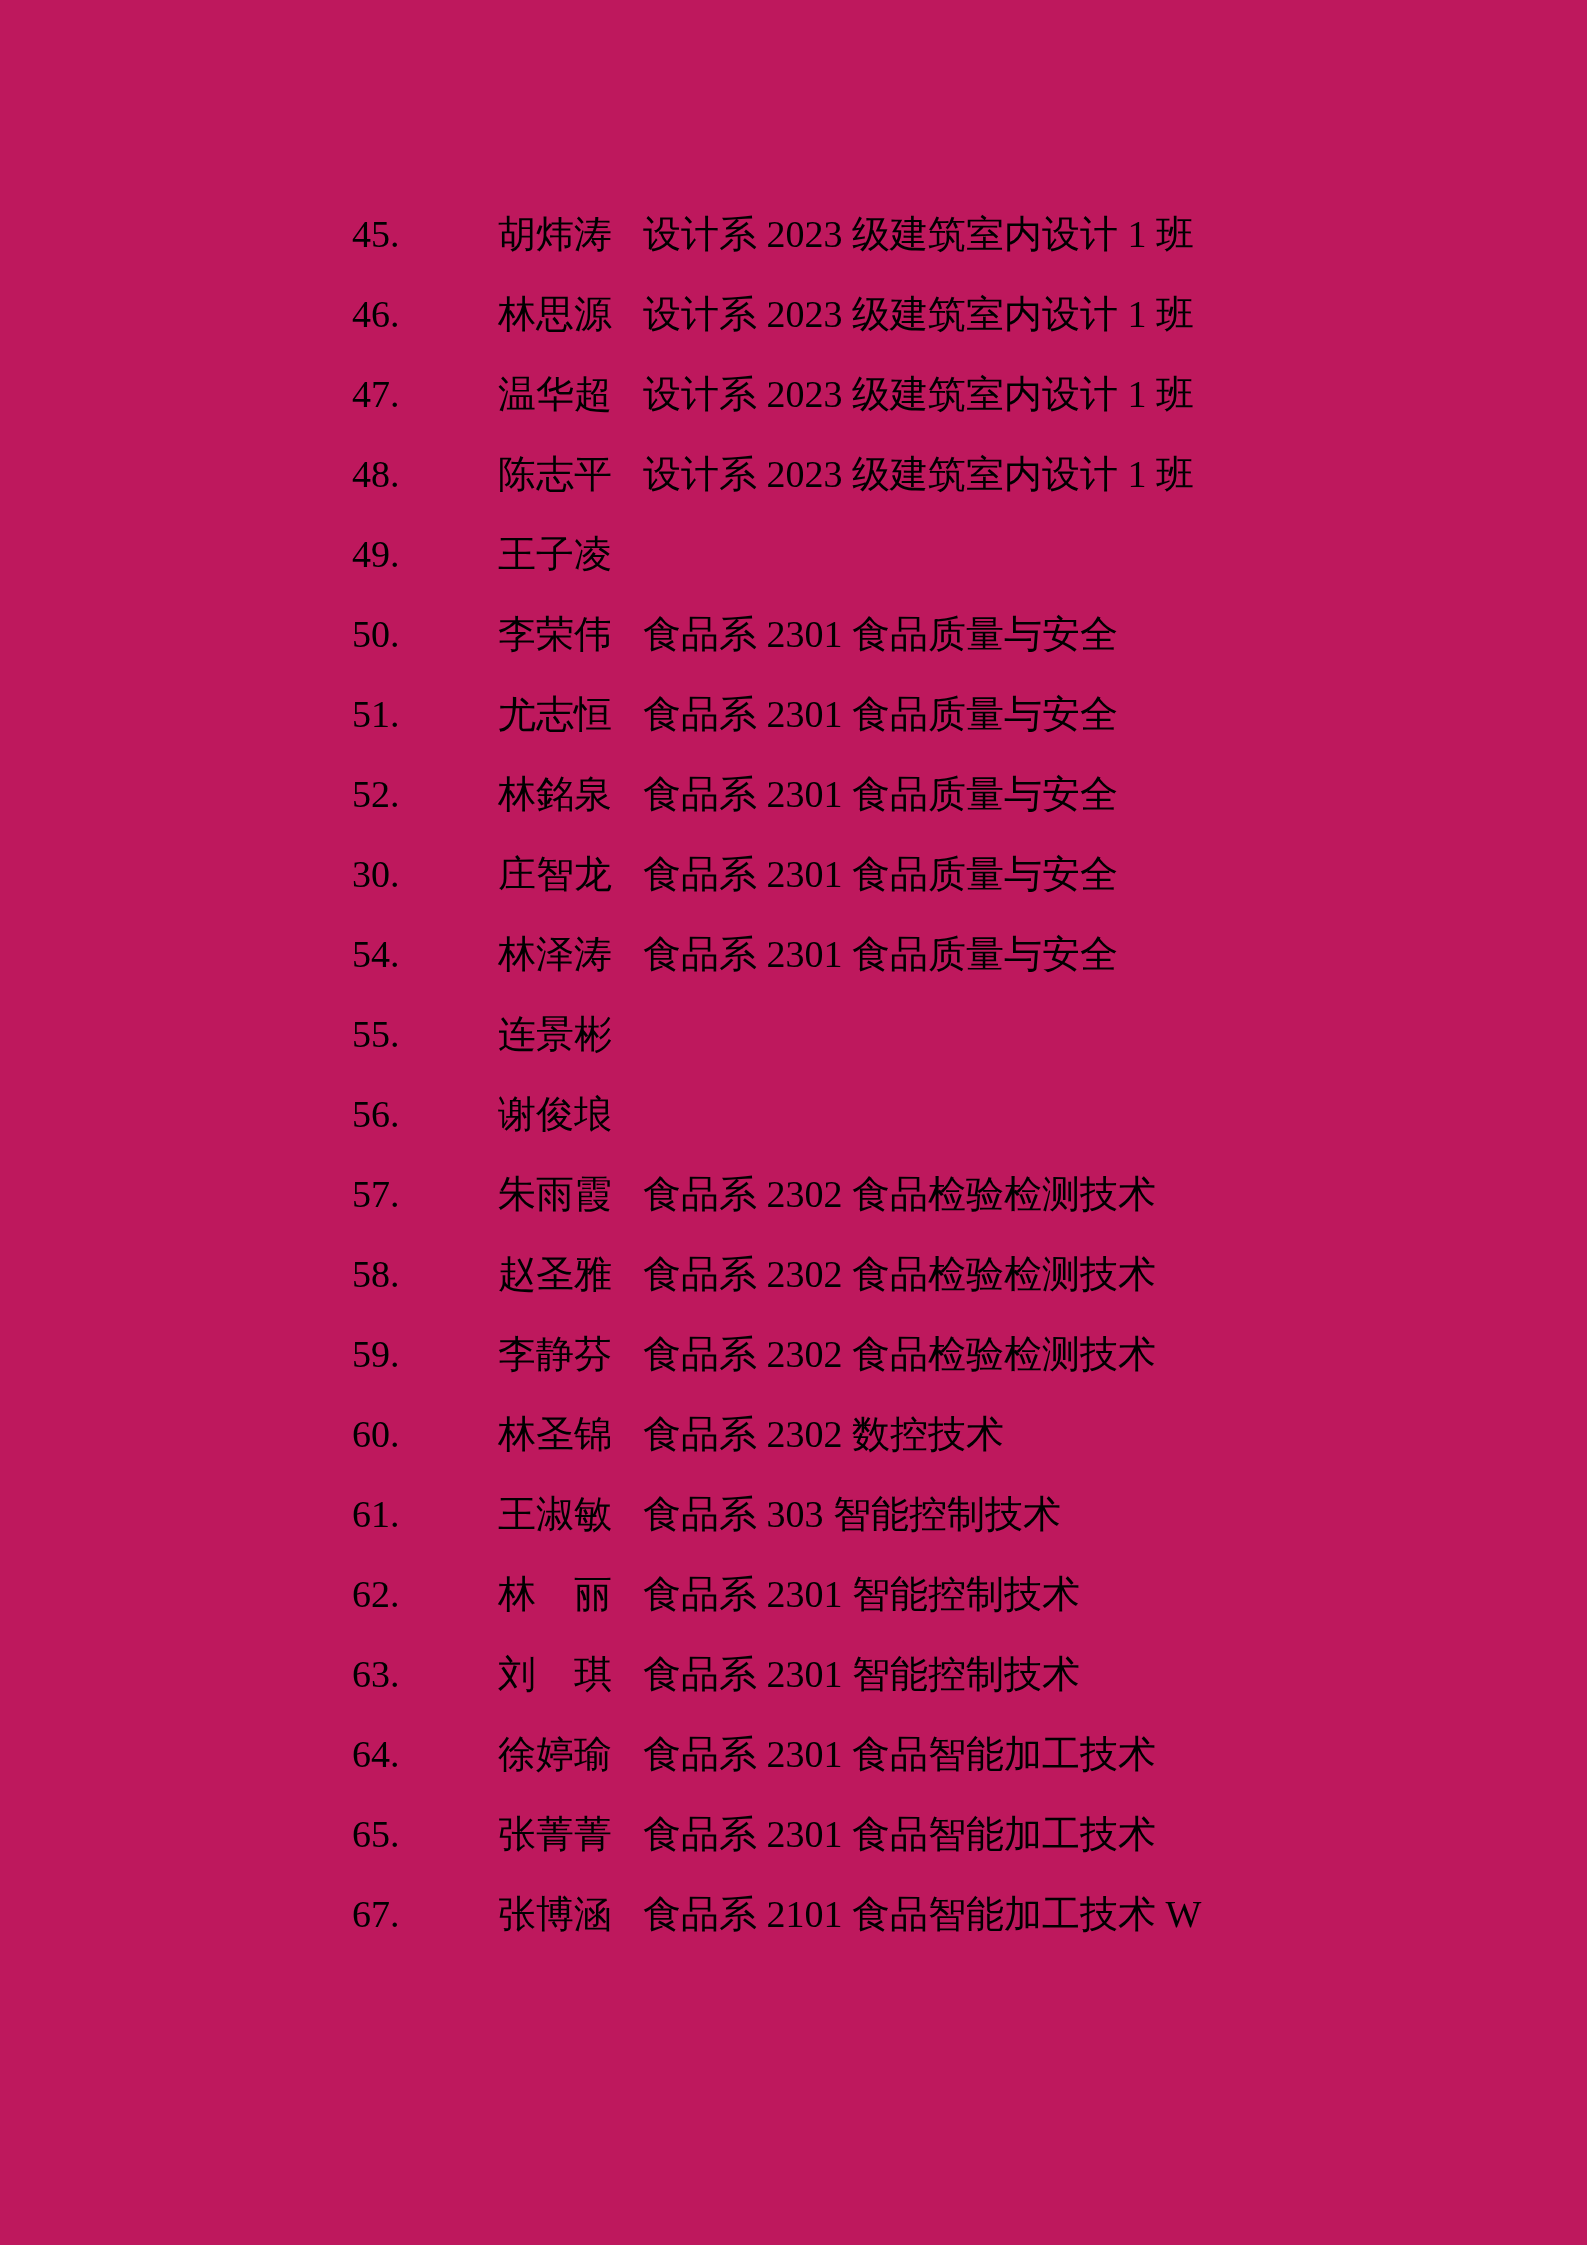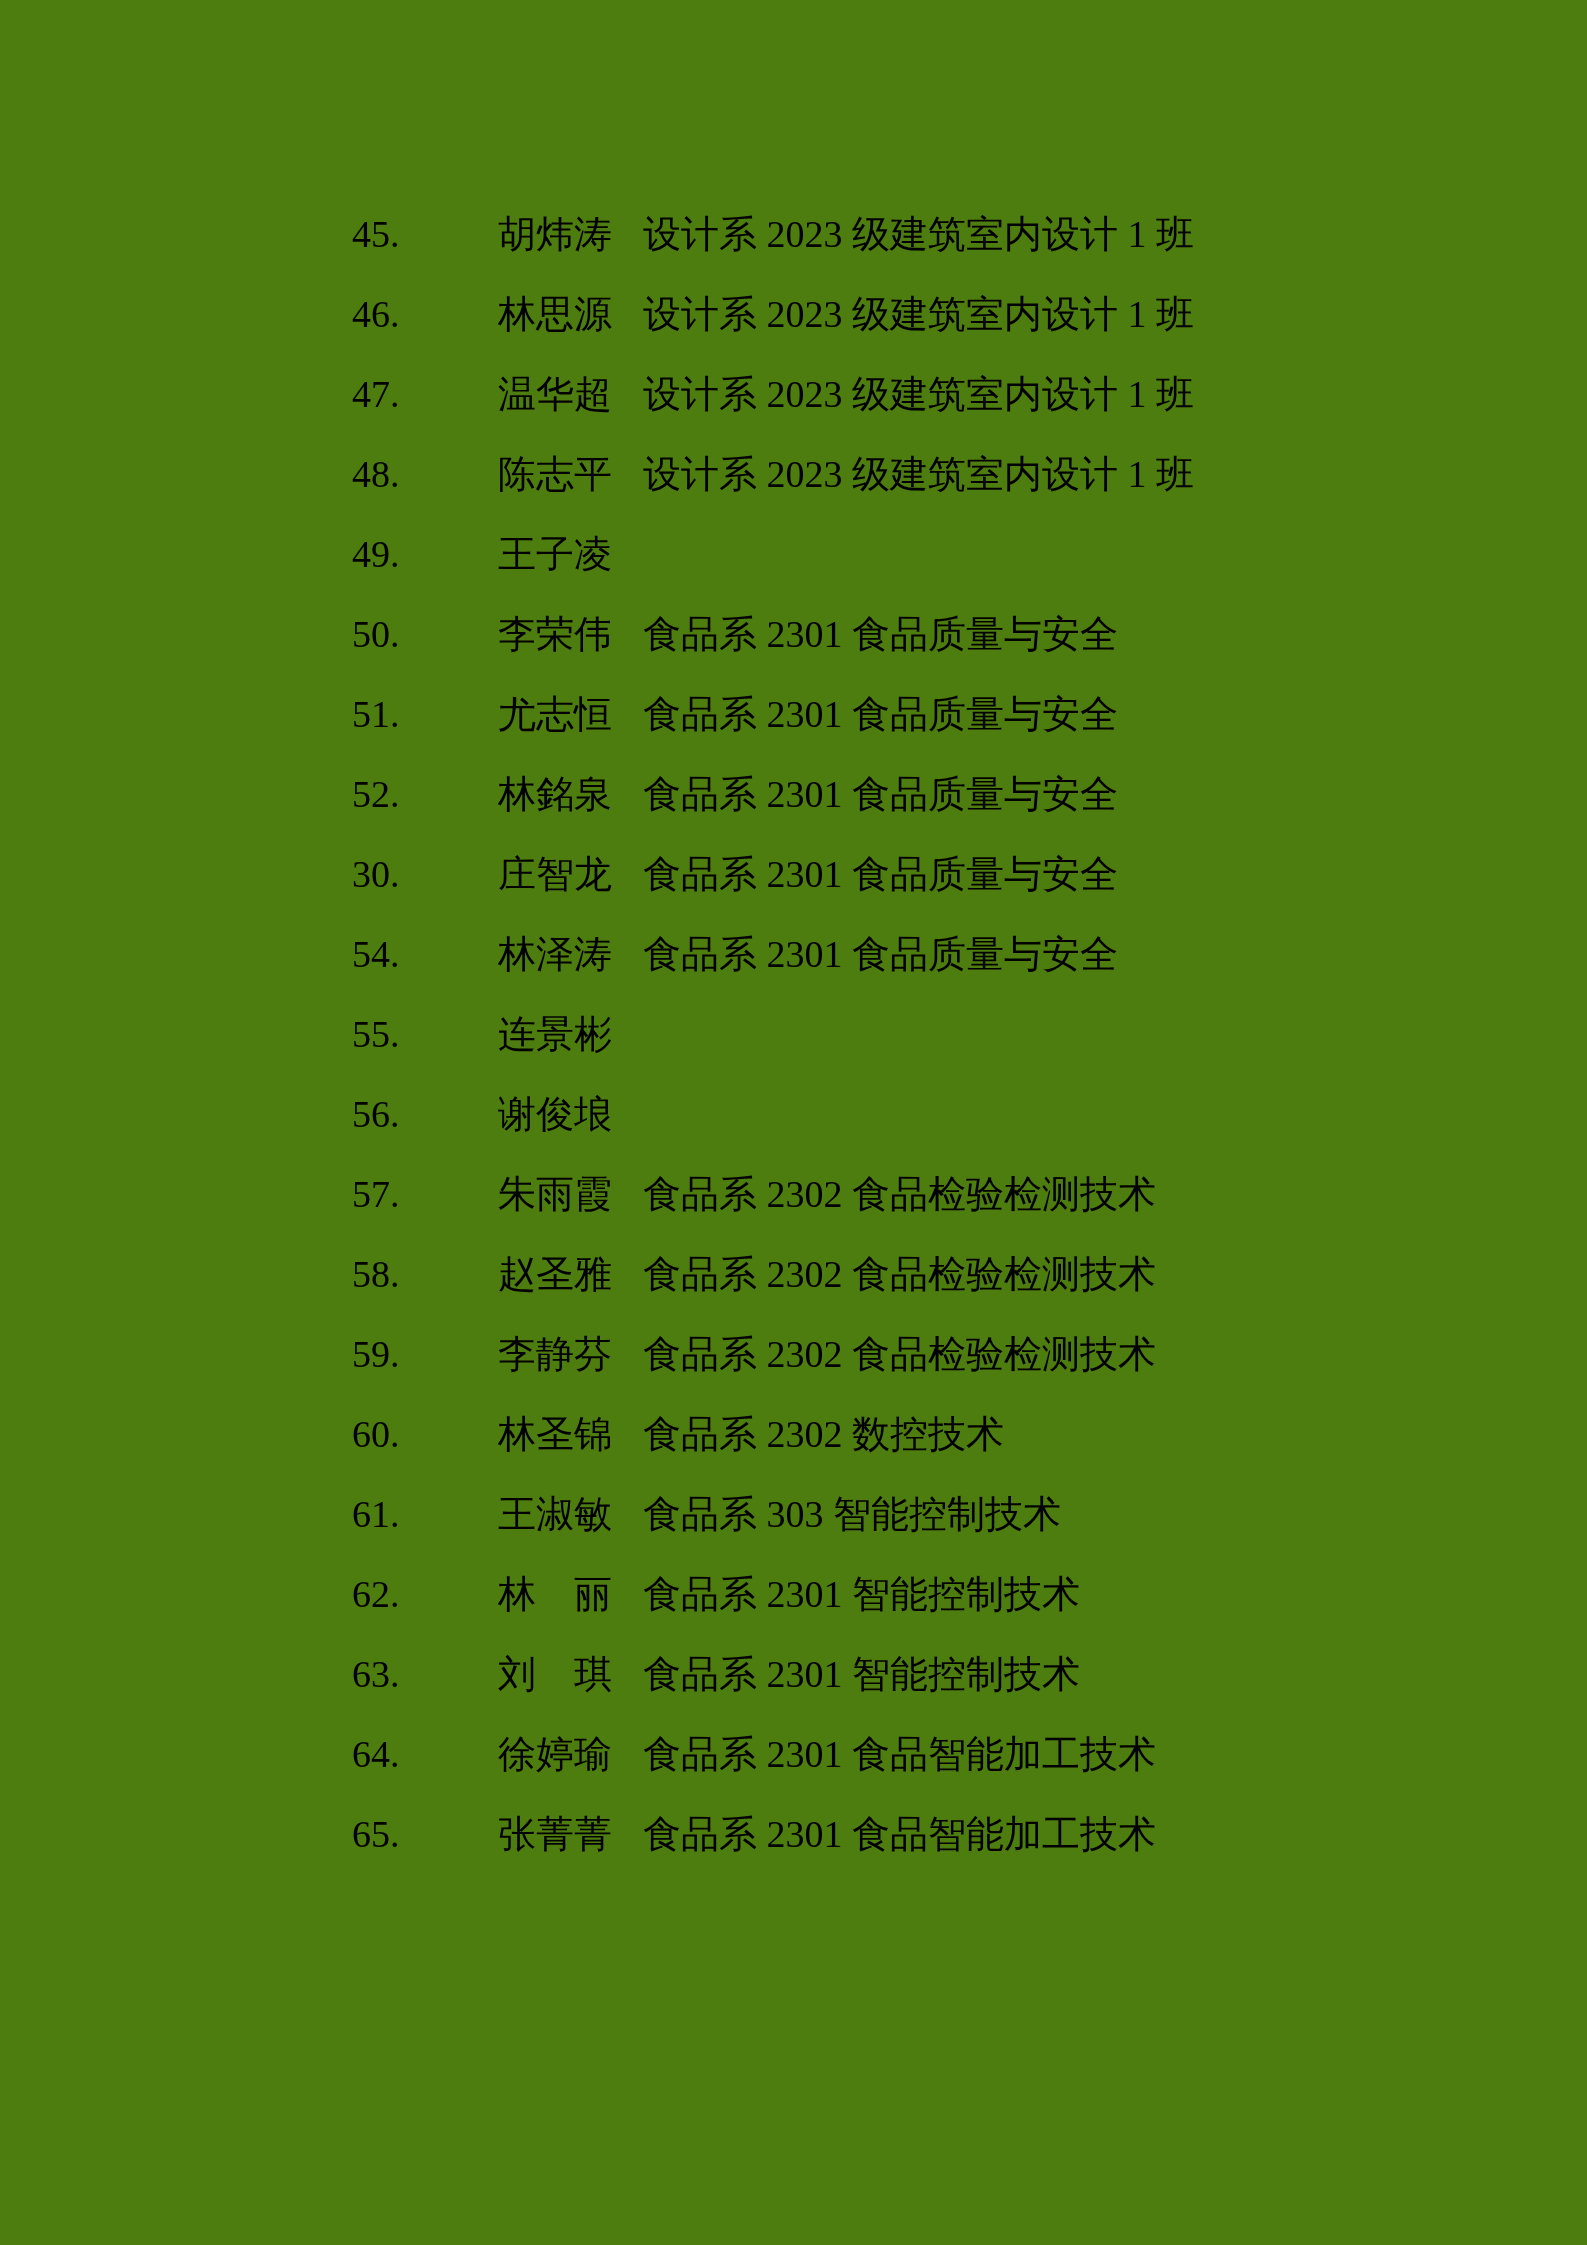--- a/index.html
+++ b/index.html
@@ -1,20 +1,20 @@
 <!DOCTYPE html>
 <html><head>
 <meta charset="utf-8">
 <style>
   html, body { margin: 0; padding: 0; }
   .page {
     position: relative;
     width: 1587px;
     height: 2245px;
-    background: #4d7c0f;
+    background: #be185d;
     color: #000000;
     font-family: "Liberation Serif", "DejaVu Serif", serif;
     overflow: hidden;
   }
   .list {
     position: absolute;
     left: 352px;
     top: 194px;
   }
   .row {
@@ -151,14 +151,19 @@
     <span class="dept">食品系 2301 食品智能加工技术</span>
   </div>
 
   <div class="row">
     <span class="num">65.</span>
     <span class="name">张菁菁</span>
     <span class="dept">食品系 2301 食品智能加工技术</span>
   </div>
 
 
+  <div class="row">
+    <span class="num">67.</span>
+    <span class="name">张博涵</span>
+    <span class="dept">食品系 2101 食品智能加工技术 W</span>
+  </div>
 </div>
 </div>
 
 </body></html>

